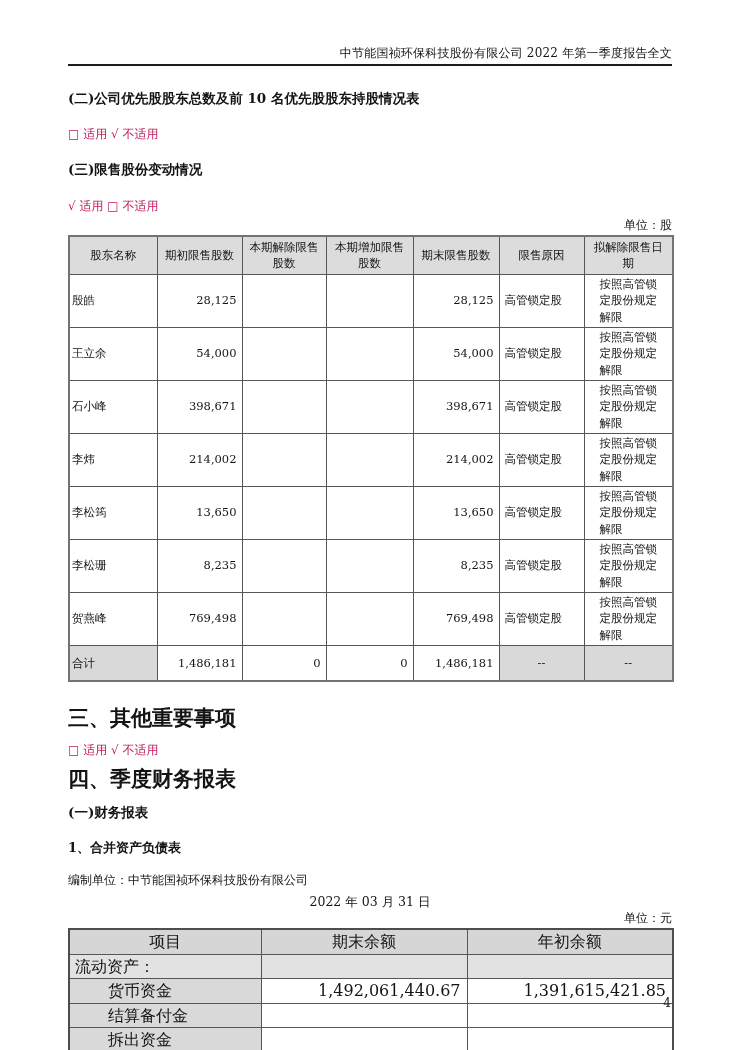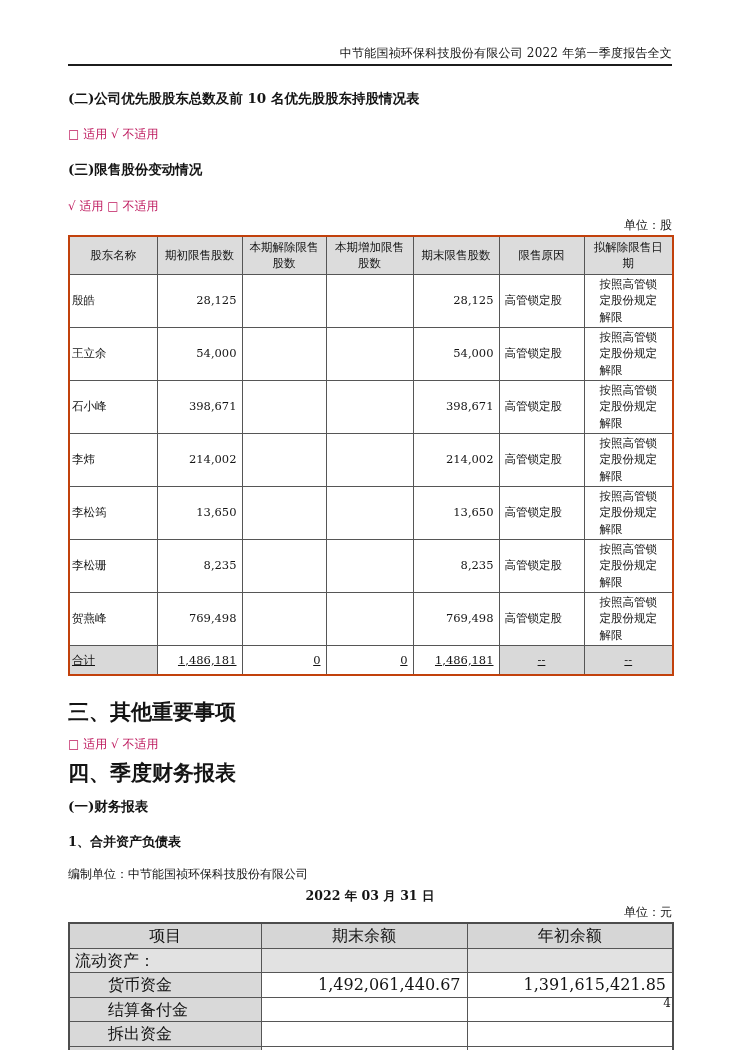--- a/index.html
+++ b/index.html
@@ -23,29 +23,29 @@
   .mt-s3 { margin-top:19px; }
   .mt-ap2 { margin-top:21px; }
   .mt-unit1 { margin-top:4px; margin-bottom:2px; }
   .mt-s5 { margin-top:26px; }
   .mt-ap3 { margin-top:16px; }
   .mt-s6 { margin-top:11px; }
   .mt-s6a { margin-top:16px; }
   .mt-s6b { margin-top:18px; }
   .mt-prep { margin-top:17px; }
   .prep-line { font-size:12px; line-height:15px; }
-  .date-line { margin-top:6px; text-align:center; font-size:12.5px; font-weight:bold; line-height:15px; }
+  .date-line { margin-top:6px; text-align:center; font-size:12.5px; font-weight:normal; line-height:15px; }
   .mt-unit2 { margin-top:2px; margin-bottom:2px; }
 
   table { border-collapse:collapse; width:604px; table-layout:fixed; }
-  .t1 { border:2px solid #c2410c; font-size:11.5px; }
+  .t1 { border:2px solid #737373; font-size:11.5px; }
   .t1 th, .t1 td { border:1px solid #565656; vertical-align:middle; padding:1px 4px; line-height:1.45; }
   .t1 thead th { background:#dcdcdc; text-align:center; font-weight:normal; height:38px; }
   .t1 tbody td { height:34px; }
-  .t1 tbody tr.total td { height:30px;text-decoration:underline; }
+  .t1 tbody tr.total td { height:36px; }
   .t1 .name { text-align:left; padding-left:2px; }
   .t1 .num { text-align:right; padding-right:5px; }
   .t1 .reason { text-align:left; padding-left:5px; }
   .t1 .date { text-align:left; padding-left:15px; }
   .t1 tr.total .gray { background:#d9d9d9; }
   .t1 tr.total .dash { text-align:center; }
 
   .t2 { border:2px solid #4d4d4d; font-size:16px; }
   .t2 th, .t2 td { border:1px solid #565656; vertical-align:middle; padding:1px 5px; line-height:1.35; }
   .t2 thead th { background:#d6d6d6; text-align:center; font-weight:normal; height:25px; }

